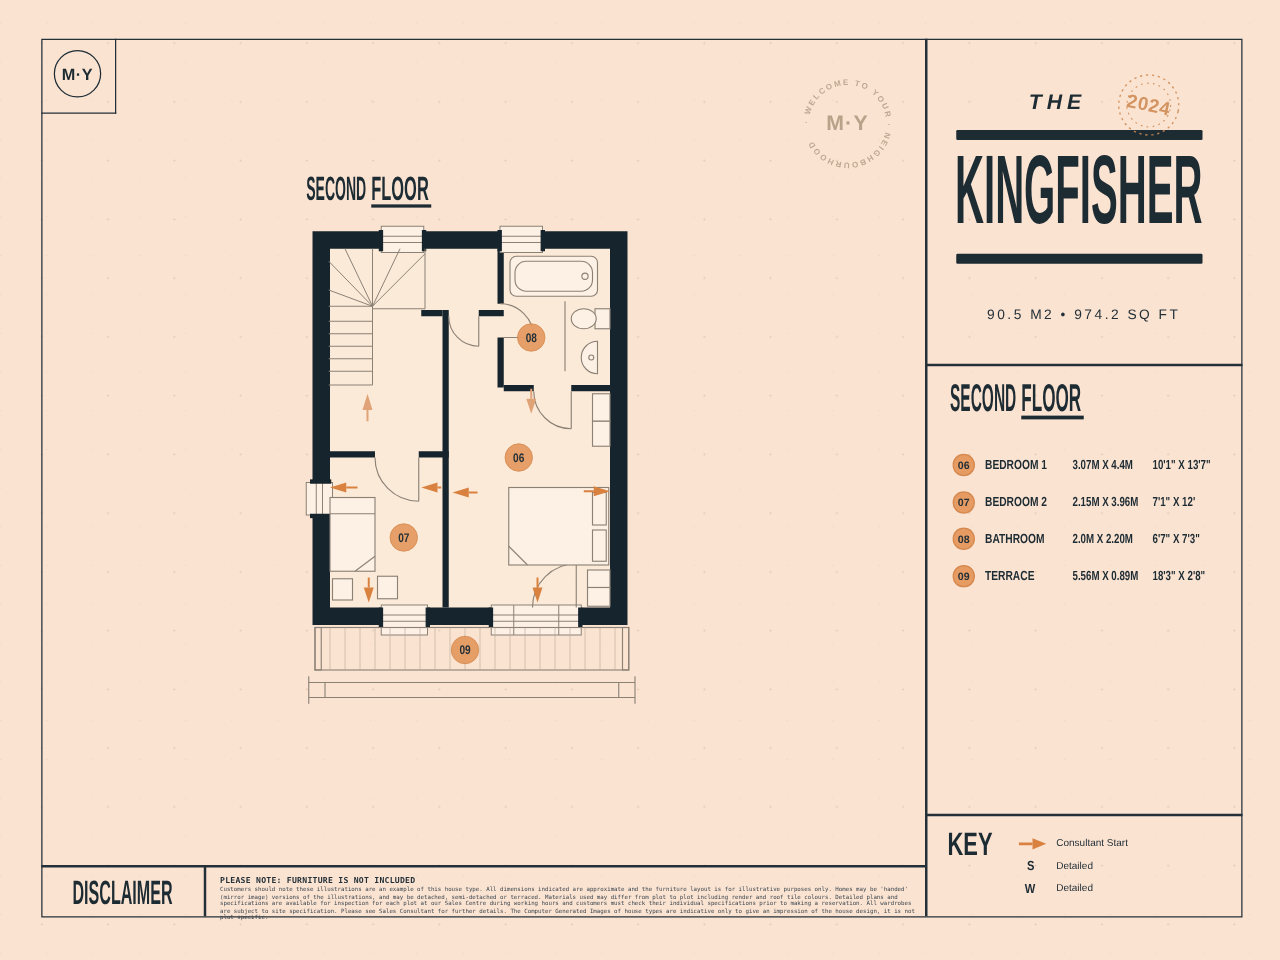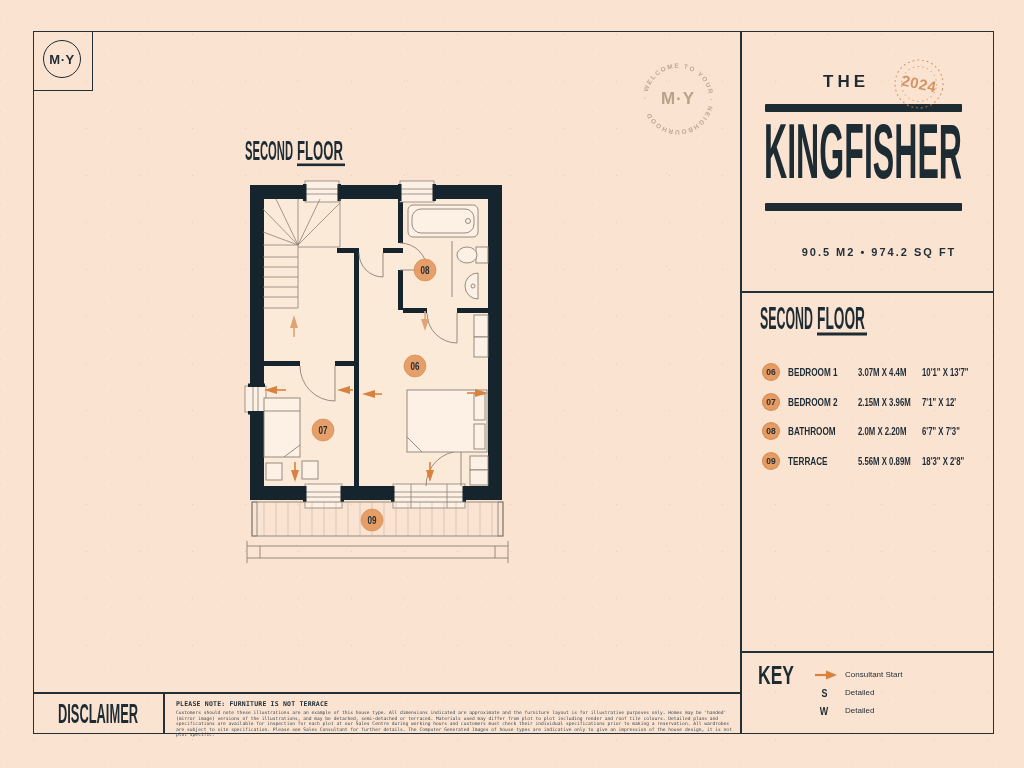--- a/index.html
+++ b/index.html
@@ -13,23 +13,23 @@
   .line{position:absolute;background:#233038;}
   .abs{position:absolute;}
   svg text{font-family:"Liberation Sans",sans-serif;}
   
   #frame{position:absolute;left:33px;top:31px;width:959px;height:701px;border:1.5px solid #233038;}
   
   #corner-box{position:absolute;left:33px;top:31px;width:59px;height:59px;border-right:1.5px solid #233038;border-bottom:1.5px solid #233038;}
   #corner-circle{position:absolute;left:10px;top:9px;width:36px;height:36px;border:1.7px solid #1d2b33;border-radius:50%;
     display:flex;align-items:center;justify-content:center;font-weight:bold;font-size:13px;color:#1d2b33;letter-spacing:.5px;}
   
-  .pretitle{position:absolute;left:740px;top:72px;width:212px;text-align:center;font-weight:bold;font-size:17px;letter-spacing:4px;color:#1d2b33;}
+  .pretitle{position:absolute;left:740px;top:72px;width:212px;text-align:center;font-weight:bold;font-size:17px;letter-spacing:4px;color:#1d2b33;font-style:italic;}
   .bar{position:absolute;left:765px;width:197px;height:8px;background:#1d2b33;border-radius:1px;}
-  .area-text{position:absolute;left:740px;top:246px;width:254px;text-align:center;font-weight:bold;font-size:11px;letter-spacing:2px;color:#233038;padding-left:12px;}
+  .area-text{position:absolute;left:740px;top:246px;width:254px;text-align:center;font-weight:normal;font-size:11px;letter-spacing:2px;color:#233038;}
   
   .room-row{position:absolute;left:740px;width:254px;height:30px;}
   .room-badge{position:absolute;left:22px;top:5px;width:18px;height:18px;border-radius:50%;background:#e59b62;border:1px solid rgba(200,120,60,.55);
     text-align:center;line-height:17px;font-size:8.5px;font-weight:bold;color:#233038;box-sizing:border-box;}
   .room-name,.room-metric,.room-imperial{position:absolute;top:8px;font-weight:bold;font-size:10.5px;color:#1d2b33;white-space:nowrap;transform-origin:left center;}
   .room-name{left:48px;transform:scaleX(.78);}
   .room-metric{left:118px;transform:scaleX(.74);}
   .room-imperial{left:182px;transform:scaleX(.74);}
   
   .key-label{position:absolute;font-size:8px;color:#233038;white-space:nowrap;}
@@ -121,21 +121,21 @@
   </svg>
   <div class="key-label" style="left:845px;top:670px;">Consultant Start</div>
   <div class="key-letter" style="left:821px;top:687px;">S</div>
   <div class="key-label" style="left:845px;top:688px;">Detailed</div>
   <div class="key-letter" style="left:819px;top:705px;">W</div>
   <div class="key-label" style="left:845px;top:706px;">Detailed</div>
 
   <svg class="abs" style="left:33px;top:695px;" width="130" height="36" viewBox="0 0 130 36">
     <text x="65" y="28" text-anchor="middle" font-size="27" font-weight="bold" fill="#1d2b33" textLength="80" lengthAdjust="spacingAndGlyphs">DISCLAIMER</text>
   </svg>
-  <div id="note-head">PLEASE NOTE: FURNITURE IS NOT TERRACE</div>
+  <div id="note-head">PLEASE NOTE: FURNITURE IS NOT INCLUDED</div>
   <div id="note-body">Customers should note these illustrations are an example of this house type. All dimensions indicated are approximate and the furniture layout is for illustrative purposes only. Homes may be 'handed' (mirror image) versions of the illustrations, and may be detached, semi-detached or terraced. Materials used may differ from plot to plot including render and roof tile colours. Detailed plans and specifications are available for inspection for each plot at our Sales Centre during working hours and customers must check their individual specifications prior to making a reservation. All wardrobes are subject to site specification. Please see Sales Consultant for further details. The Computer Generated Images of house types are indicative only to give an impression of the house design, it is not plot specific.</div>
 
   <svg class="abs" style="left:245px;top:140px;" width="110" height="30" viewBox="0 0 110 30">
     <text x="0" y="20" font-size="27" font-weight="bold" fill="#1d2b33" textLength="48" lengthAdjust="spacingAndGlyphs">SECOND</text>
     <text x="52" y="20" font-size="27" font-weight="bold" fill="#1d2b33" textLength="46" lengthAdjust="spacingAndGlyphs">FLOOR</text>
     <rect x="52" y="23.5" width="48" height="2.6" fill="#1d2b33"></rect>
   </svg>
 
   <svg class="abs" style="left:240px;top:175px;" width="280" height="400" viewBox="0 0 280 400">
 

